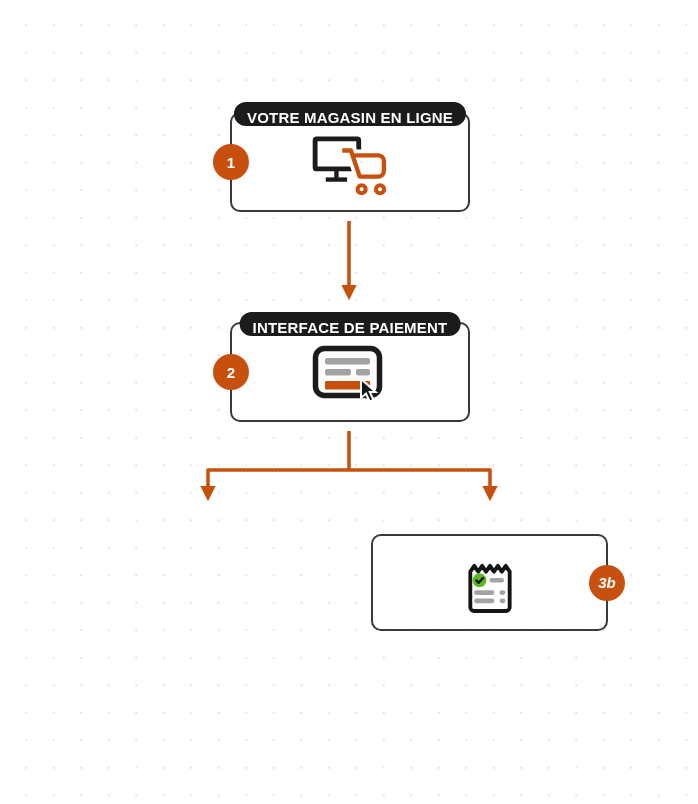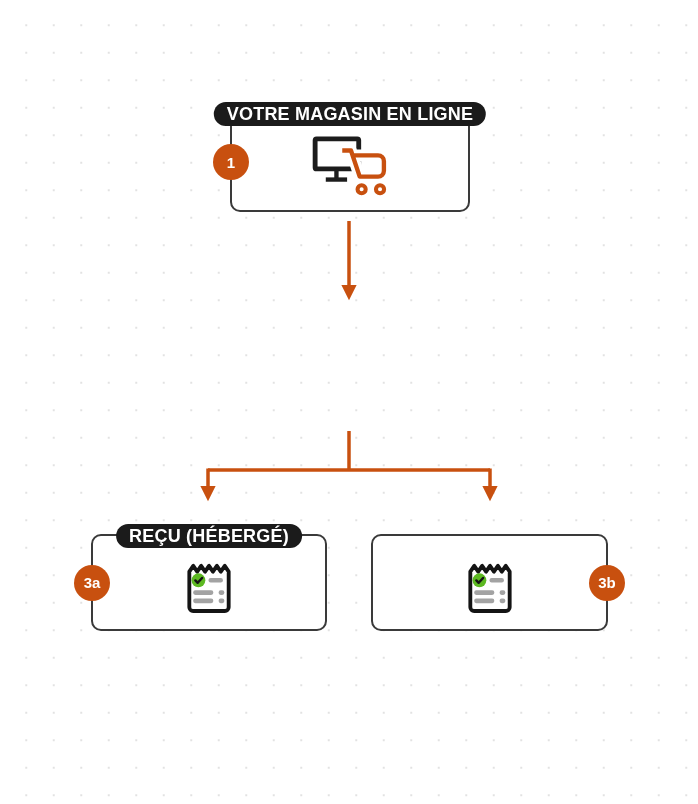--- a/index.html
+++ b/index.html
@@ -29,25 +29,25 @@
     position: absolute;
     top: -12px;
     left: 50%;
     transform: translateX(-50%);
     height: 24px;
     min-width: 152px;
     padding: 0 13px;
     background: #1b1b1b;
     border-radius: 13px;
     color: #ffffff;
-    font-size: 18px;
+    font-size: 15px;
     font-weight: bold;
     letter-spacing: 0.2px;
     display: flex;
-    align-items: center;
+    align-items: flex-end;
     justify-content: center;
     white-space: nowrap;
     z-index: 3;
   }
   .badge {
     position: absolute;
     width: 36px;
     height: 36px;
     border-radius: 50%;
     background: #c8500f;
@@ -55,21 +55,21 @@
     font-weight: bold;
     font-size: 15px;
     display: flex;
     align-items: center;
     justify-content: center;
     top: 50%;
     transform: translateY(-50%);
     z-index: 4;
   }
   .badge-left  { left: -19px; }
-  .badge-right { right: -19px; }
+  .badge-right { right: -19px; font-style: italic; }
   .icon-wrap {
     position: absolute;
     inset: 0;
     display: flex;
     align-items: center;
     justify-content: center;
     padding-top: 8px;
   }
 </style>
 </head>
@@ -105,39 +105,37 @@
         <circle cx="56" cy="56" r="4.2" stroke="#ffffff" stroke-width="10"></circle>
         <circle cx="75" cy="56" r="4.2" stroke="#ffffff" stroke-width="10"></circle>
 
         <path d="M36 16 h9 l9 27 h19 a6 6 0 0 0 6-6 v-10 a6 6 0 0 0 -6-6 H46" stroke="#c8500f" stroke-width="4.5" stroke-linejoin="round"></path>
         <circle cx="56" cy="56" r="4.2" stroke="#c8500f" stroke-width="4.2"></circle>
         <circle cx="75" cy="56" r="4.2" stroke="#c8500f" stroke-width="4.2"></circle>
       </svg>
     </div>
   </div>
 
-
-  <div class="node" style="left:91px; top:534px; width:236px; height:97px;">
+  <div class="node" style="left:230px; top:322px; width:240px; height:100px;">
     <div class="pill">
-      <span>REÇU (HÉBERGÉ)</span>
+      <span>INTERFACE DE PAIEMENT</span>
     </div>
-    <div class="badge badge-left">3a</div>
+    <div class="badge badge-left">2</div>
     <div class="icon-wrap">
-      <svg width="48" height="54" viewBox="0 0 50 56" fill="none">
-        <path d="M4.5 49 a4 4 0 0 0 4 4 h33 a4 4 0 0 0 4 -4 V12 l-4.1 -6 -4.1 6 -4.1 -6 -4.1 6 -4.1 -6 -4.1 6 -4.1 -6 -4.1 6 -4.1 -6 -4.1 6 Z" fill="#ffffff" stroke="#141414" stroke-width="4" stroke-linejoin="round"></path>
-        <circle cx="14" cy="21" r="7.2" fill="#5cb821"></circle>
-        <path d="M10.8 21.2 l2.4 2.4 4.6 -5" stroke="#141414" stroke-width="2.6" stroke-linecap="round" stroke-linejoin="round"></path>
-        <rect x="24.5" y="18.5" width="15" height="4.8" rx="2.2" fill="#a3a3a3"></rect>
-        <rect x="8.5" y="31.5" width="21" height="4.8" rx="2.2" fill="#a3a3a3"></rect>
-        <rect x="35" y="31.5" width="6" height="4.8" rx="2.2" fill="#a3a3a3"></rect>
-        <rect x="8.5" y="40" width="21" height="4.8" rx="2.2" fill="#a3a3a3"></rect>
-        <rect x="35" y="40" width="6" height="4.8" rx="2.2" fill="#a3a3a3"></rect>
+      <svg width="76" height="62" viewBox="0 0 76 62" fill="none">
+        <rect x="3.5" y="3.5" width="64" height="47" rx="9" stroke="#1c1c1c" stroke-width="5.5" fill="#ffffff"></rect>
+        <rect x="13" y="13" width="45" height="6.5" rx="2" fill="#a3a3a3"></rect>
+        <rect x="13" y="24" width="26" height="6.5" rx="2" fill="#a3a3a3"></rect>
+        <rect x="44" y="24" width="14" height="6.5" rx="2" fill="#a3a3a3"></rect>
+        <rect x="13" y="36" width="45" height="8.5" rx="1" fill="#c8500f"></rect>
+        <path d="M49 34 l0 19 5 -4.4 3.6 7.9 3.8 -1.7 -3.6 -7.8 5.8 0 Z" fill="#161616" stroke="#ffffff" stroke-width="2"></path>
       </svg>
     </div>
   </div>
+
 
   <div class="node" style="left:371px; top:534px; width:237px; height:97px;">
     <div class="badge badge-right">3b</div>
     <div class="icon-wrap">
       <svg width="48" height="54" viewBox="0 0 50 56" fill="none">
         <path d="M4.5 49 a4 4 0 0 0 4 4 h33 a4 4 0 0 0 4 -4 V12 l-4.1 -6 -4.1 6 -4.1 -6 -4.1 6 -4.1 -6 -4.1 6 -4.1 -6 -4.1 6 -4.1 -6 -4.1 6 Z" fill="#ffffff" stroke="#141414" stroke-width="4" stroke-linejoin="round"></path>
         <circle cx="14" cy="21" r="7.2" fill="#5cb821"></circle>
         <path d="M10.8 21.2 l2.4 2.4 4.6 -5" stroke="#141414" stroke-width="2.6" stroke-linecap="round" stroke-linejoin="round"></path>
         <rect x="24.5" y="18.5" width="15" height="4.8" rx="2.2" fill="#a3a3a3"></rect>
         <rect x="8.5" y="31.5" width="21" height="4.8" rx="2.2" fill="#a3a3a3"></rect>

